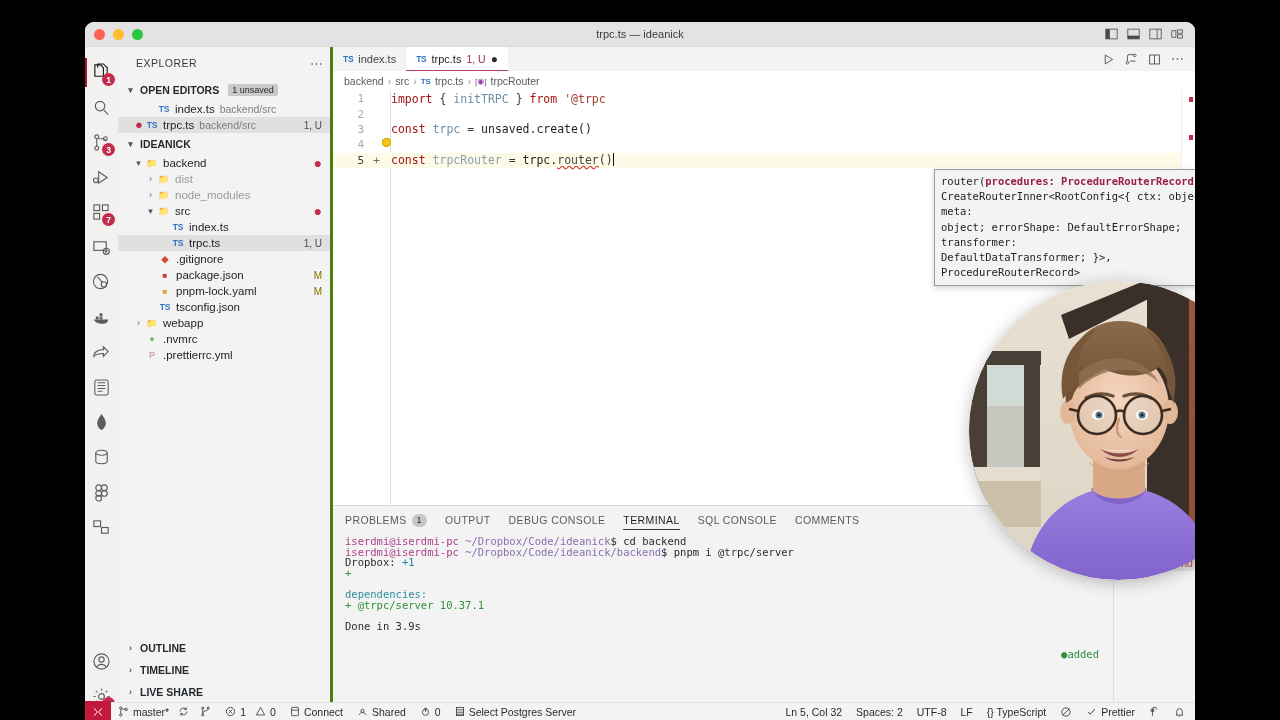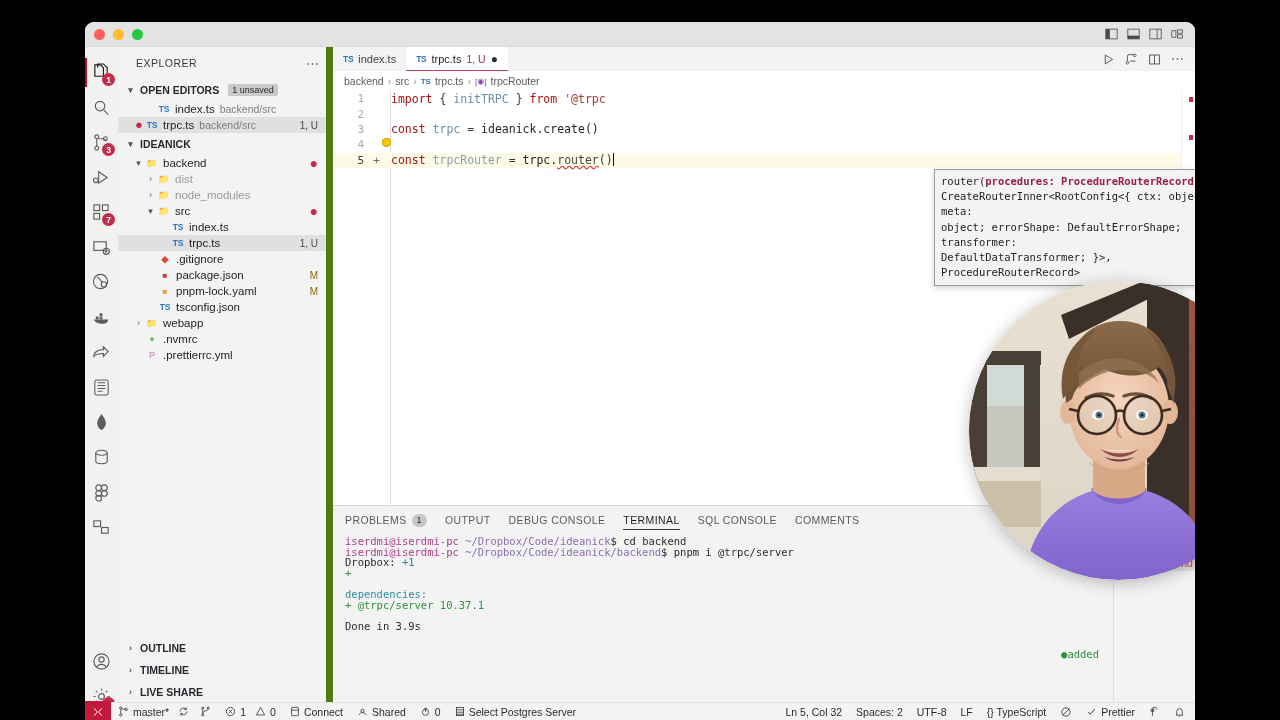--- a/index.html
+++ b/index.html
@@ -69,21 +69,21 @@
     background: #c32b4c; color: #fff; font-size: 8.5px;
     display: flex; align-items: center; justify-content: center;
     padding: 0 3px; font-weight: bold;
   }
   .act-spacer { flex: 1; }
 
   
   .sidebar {
     width: 215px; background: #f3f3f3; flex: none;
     display: flex; flex-direction: column;
-    border-right: 7px solid #4d7c0f;
+    border-right: 3px solid #4d7c0f;
     position: relative;
   }
   .sb-head {
     height: 32px; display: flex; align-items: center;
     padding: 0 6px 0 18px; justify-content: space-between;
   }
   .sb-title { font-size: 10.5px; letter-spacing: .5px; color: #3b3b3b; }
   .sb-dots { font-size: 13px; color: #555; letter-spacing: 1px; }
 
   .section-head {
@@ -301,20 +301,21 @@
 
 <div class="desktop">
 <div class="window">
 
   <div class="titlebar">
     <div class="traffic">
       <div class="dot red"></div>
       <div class="dot yellow"></div>
       <div class="dot green"></div>
     </div>
+    <div class="win-title">trpc.ts — ideanick</div>
     <div class="title-actions">
       <svg class="ticon" viewBox="0 0 16 14">
             <rect x="1" y="1" width="14" height="12" fill="none" stroke="currentColor"></rect>
             <rect x="1" y="1" width="5" height="12" fill="currentColor"></rect>
           </svg>
       <svg class="ticon" viewBox="0 0 16 14">
             <rect x="1" y="1" width="14" height="12" fill="none" stroke="currentColor"></rect>
             <rect x="1" y="9" width="14" height="4" fill="currentColor"></rect>
           </svg>
       <svg class="ticon" viewBox="0 0 16 14">
@@ -610,21 +611,21 @@
           </div>
 
           <div class="cline">
             <span class="gutter">2</span>
             <span class="fold"></span>
           </div>
 
           <div class="cline">
             <span class="gutter">3</span>
             <span class="fold"></span>
-            <span class="ctext"><span class="kw">const</span><span class="var"> trpc </span><span class="op">= </span><span class="id">ideanick.create()</span></span>
+            <span class="ctext"><span class="kw">const</span><span class="var"> trpc </span><span class="op">= </span><span class="id">unsaved.create()</span></span>
           </div>
 
           <div class="cline">
             <span class="gutter">4</span>
             <span class="fold"></span>
             <span class="bulb"></span>
           </div>
 
           <div class="cline cur">
             <span class="gutter">5</span>

